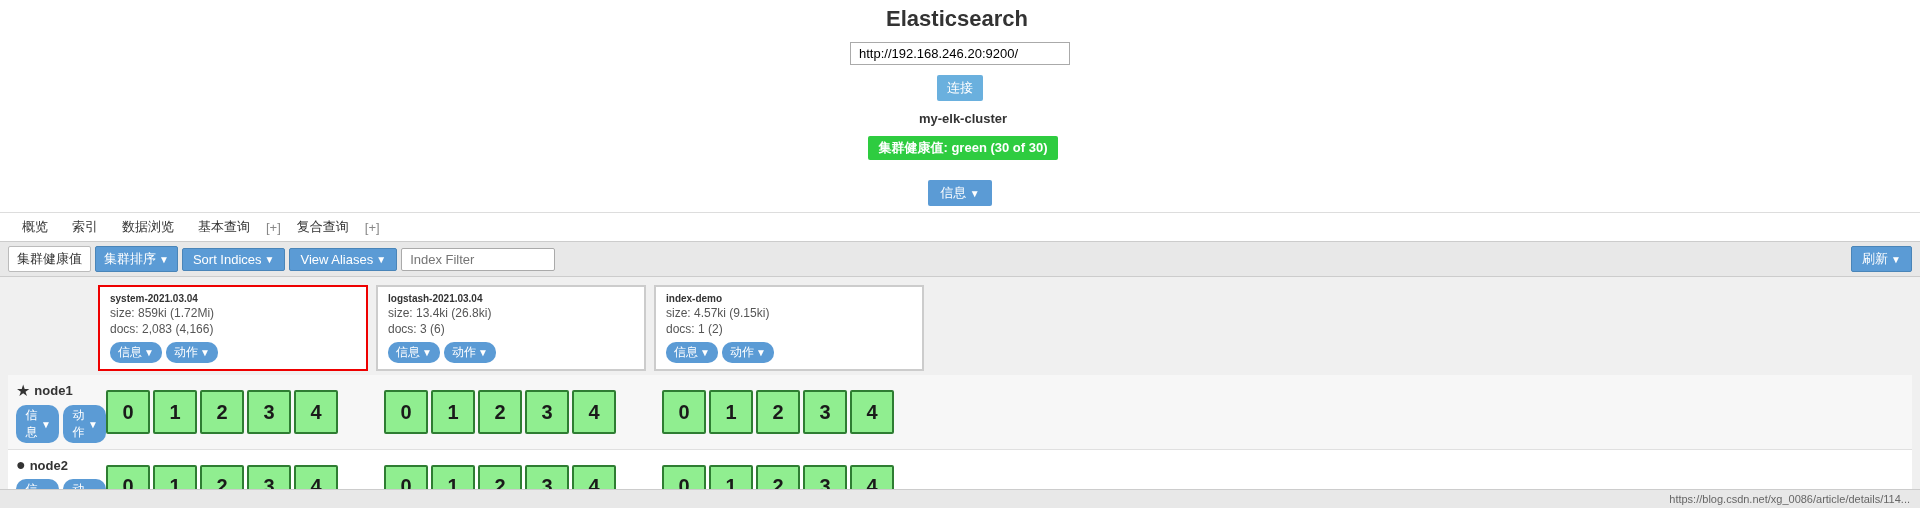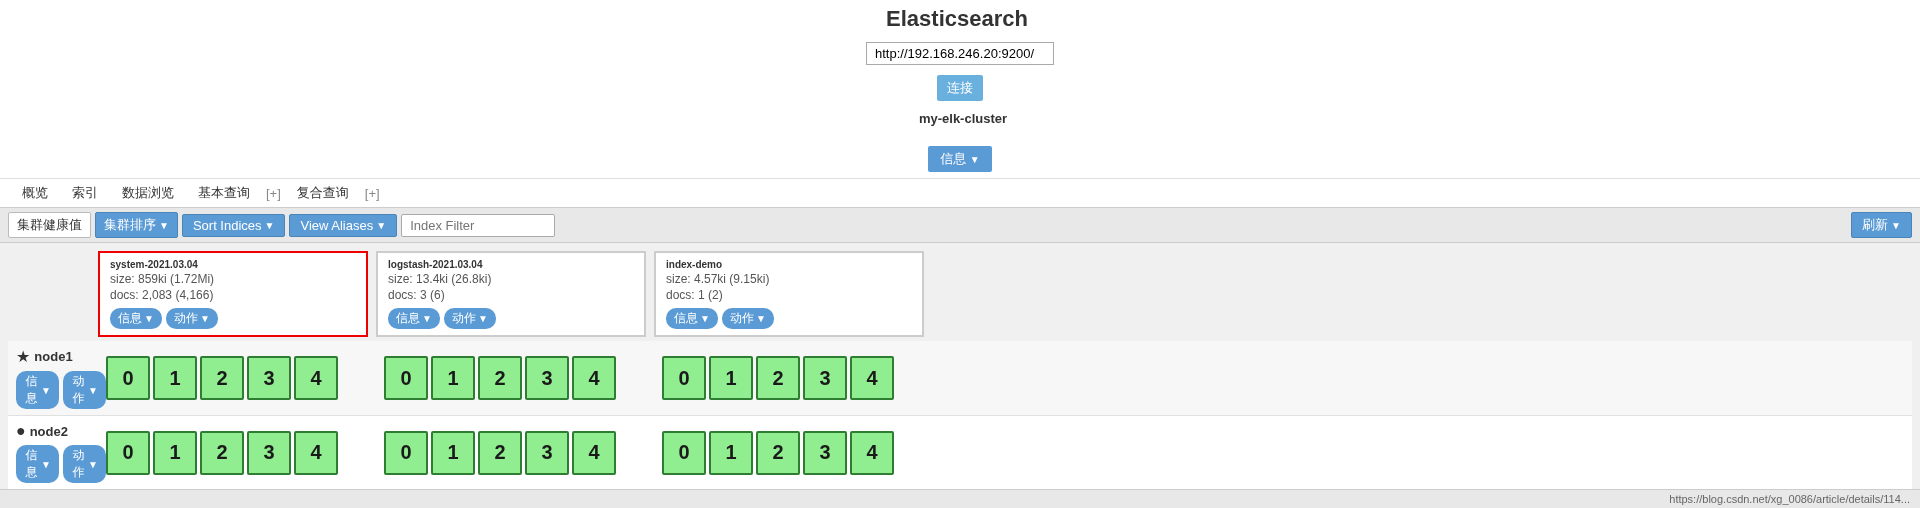--- a/index.html
+++ b/index.html
@@ -18,21 +18,21 @@
     .header-logo {
       font-size: 22px;
       font-weight: bold;
       color: #333;
       margin-right: 6px;
     }
     .header-url-input {
       border: 1px solid #aaa;
       padding: 3px 8px;
       font-size: 13px;
-      width: 188px;
+      width: 220px;
     }
     .btn-connect {
       background: #6ab0de;
       color: #fff;
       border: none;
       padding: 4px 10px;
       cursor: pointer;
       font-size: 13px;
       border-radius: 2px;
     }
@@ -307,20 +307,21 @@
     }
   </style>
 </head>
 <body>
 
 <div class="header">
   <span class="header-logo">Elasticsearch</span>
   <input class="header-url-input" type="text" value="http://192.168.246.20:9200/" style="">
   <button class="btn-connect">连接</button>
   <span class="header-cluster-name">my-elk-cluster</span>
+  <span class="health-badge">集群健康值: green (30 of 30)</span>
   <span class="header-spacer"></span>
   <button class="btn-info-top">
     <span>信息</span>
     <span class="caret">▼</span>
   </button>
 </div>
 
 <div class="nav-tabs">
   <button class="nav-tab">概览</button>
   <button class="nav-tab">索引</button>

